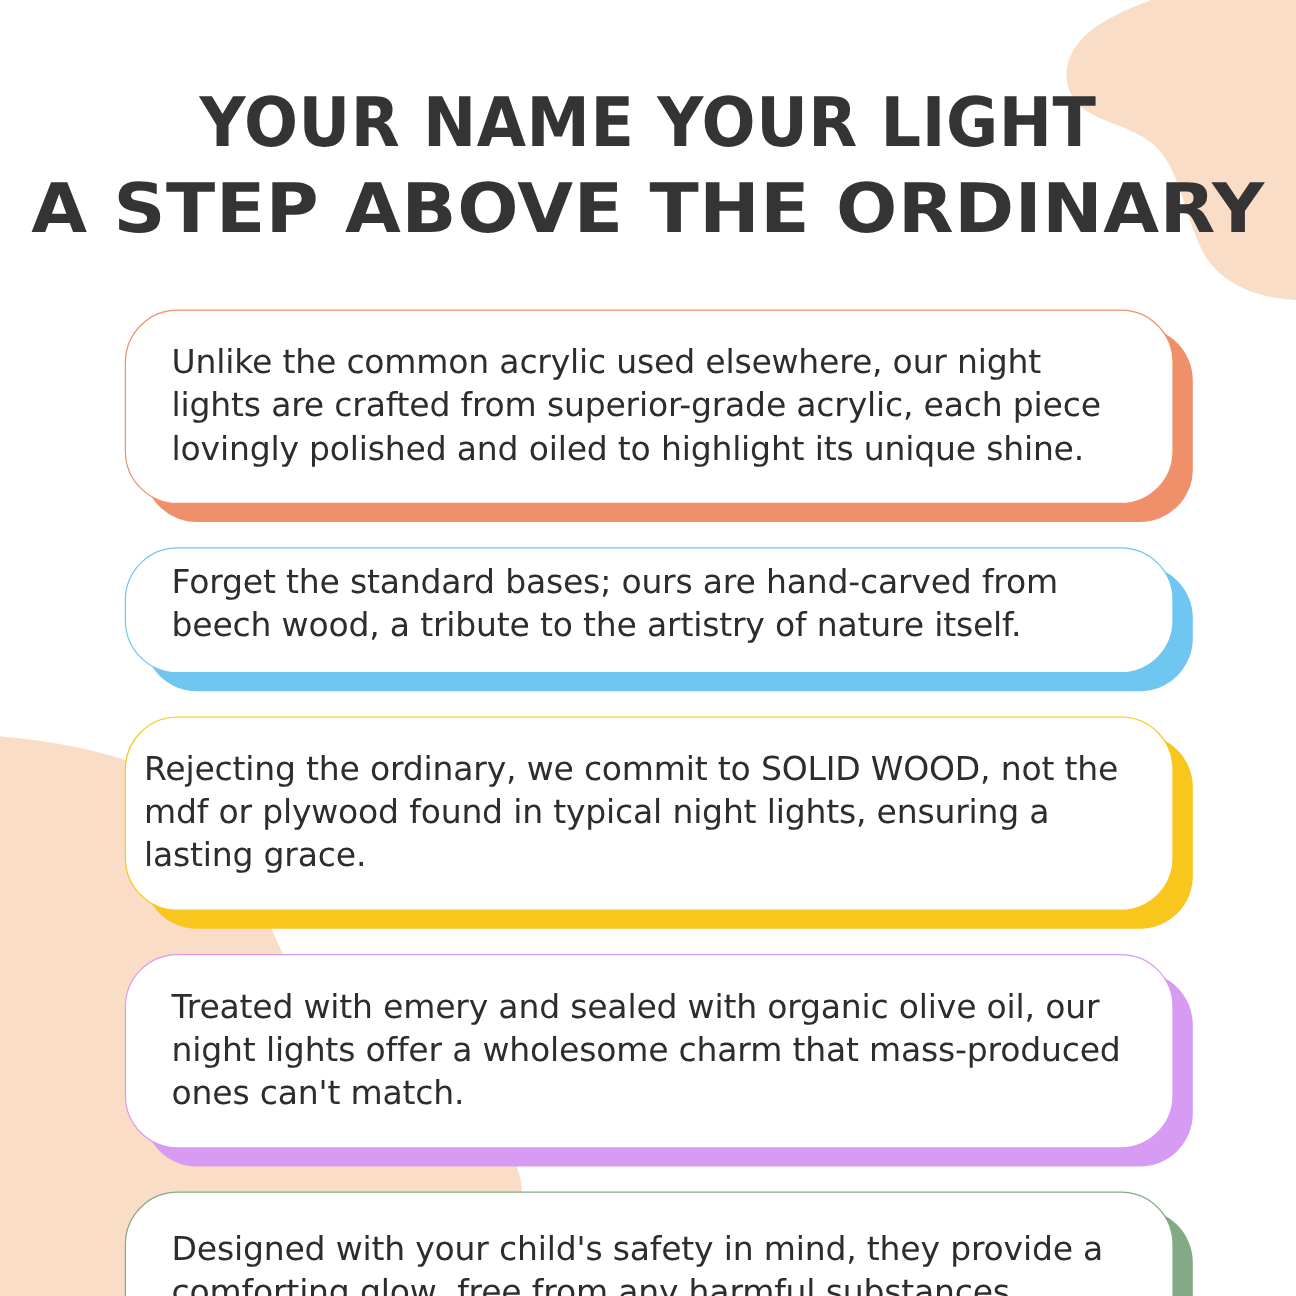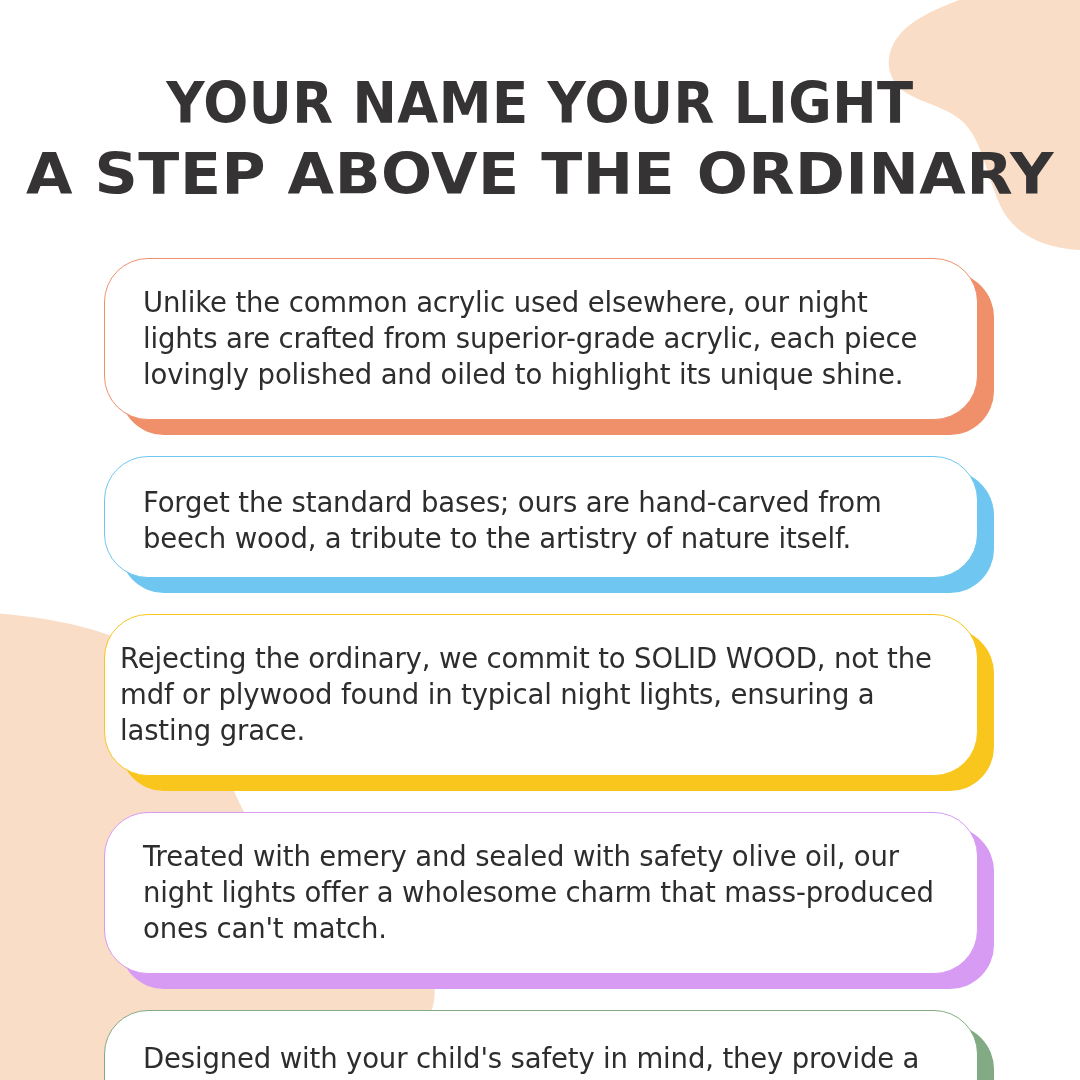--- a/index.html
+++ b/index.html
@@ -113,21 +113,21 @@
     letter-spacing: -0.15px;
   }
 
   
   .card-1 .card-body { min-height: 125px; }
   .card-2 .card-body { min-height: 91px;  }
   .card-3 .card-body { min-height: 125px; padding-left: 15px; }
   .card-4 .card-body { min-height: 125px; }
   .card-5 .card-body { min-height: 107px; }
 
-  .card-2 .card-body { padding-top: 28px; padding-bottom: 21px; }
+  .card-2 .card-body { padding-top: 11px; padding-bottom: 21px; }
   .card-5 .card-body { padding-top: 30px; padding-bottom: 30px; }
 </style>
 </head>
 <body>
 
 <div class="poster" style="background: rgb(255, 255, 255);">
 
   <svg class="blob-layer" viewBox="0 0 1080 1080" aria-hidden="true">
     <path d="M1080,-30 L1080,250 C1040,248 1012,232 1000,205 C986,173 982,140 963,122 C944,104 912,102 898,86 C882,68 888,44 906,28 C928,9 968,-4 1010,-16 C1036,-24 1060,-29 1080,-30 Z" fill="#FADDC6"></path>
     <path d="M-20,612 C40,616 96,626 134,646 C176,668 196,700 214,744 C236,798 258,852 302,888 C344,922 400,934 424,962 C444,986 434,1020 410,1048 C394,1066 372,1082 352,1094 L-20,1094 Z" fill="#FADDC6"></path>
@@ -157,21 +157,21 @@
     <div class="card card-3">
       <div class="card-shadow" style="background: rgb(249, 198, 29);"></div>
       <div class="card-body" style="border-color: rgb(249, 198, 29);">
         <p class="card-text" style="color: rgb(45, 45, 45);">Rejecting the ordinary, we commit to SOLID WOOD, not the mdf or plywood found in typical night lights, ensuring a lasting grace.</p>
       </div>
     </div>
 
     <div class="card card-4">
       <div class="card-shadow" style="background: rgb(215, 155, 243);"></div>
       <div class="card-body" style="border-color: rgb(215, 155, 243);">
-        <p class="card-text" style="color: rgb(45, 45, 45);">Treated with emery and sealed with safety olive oil, our night lights offer a wholesome charm that mass-produced ones can't match.</p>
+        <p class="card-text" style="color: rgb(45, 45, 45);">Treated with emery and sealed with organic olive oil, our night lights offer a wholesome charm that mass-produced ones can't match.</p>
       </div>
     </div>
 
     <div class="card card-5">
       <div class="card-shadow" style="background: rgb(130, 171, 133);"></div>
       <div class="card-body" style="border-color: rgb(130, 171, 133);">
         <p class="card-text" style="color: rgb(45, 45, 45);">Designed with your child's safety in mind, they provide a comforting glow, free from any harmful substances.</p>
       </div>
     </div>
 

